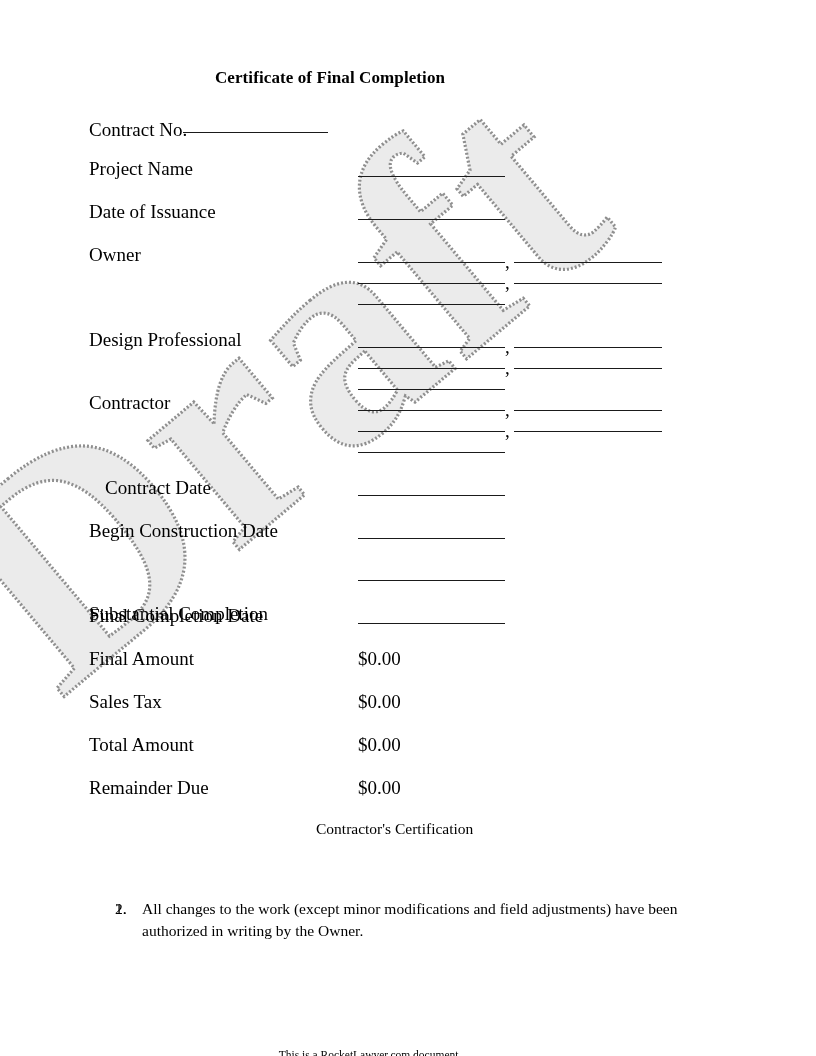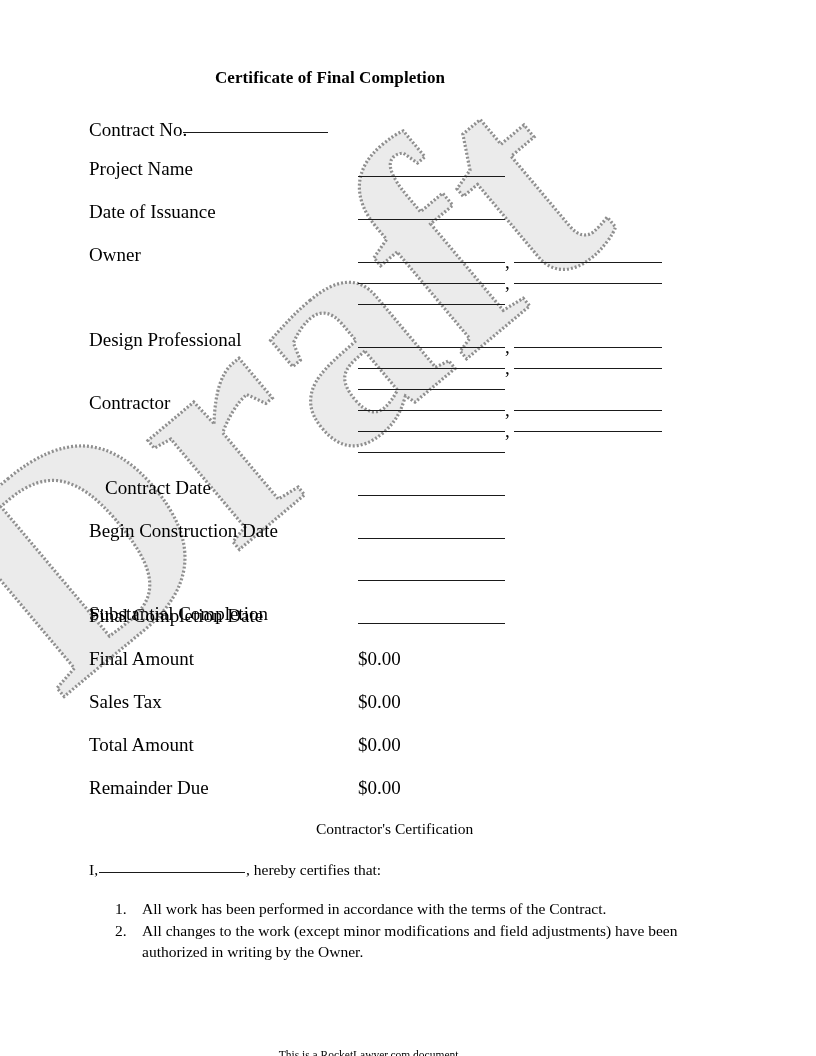--- a/index.html
+++ b/index.html
@@ -206,26 +206,24 @@
     <div class="abs amount" style="top:693px;">$0.00</div>
 
     <div class="abs label" style="top:736px;">Total Amount</div>
     <div class="abs amount" style="top:736px;">$0.00</div>
 
     <div class="abs label" style="top:779px;">Remainder Due</div>
     <div class="abs amount" style="top:779px;">$0.00</div>
 
     <div class="bold-head" style="left:316px; top:820px;">Contractor's Certification</div>
 
-    <div class="cert-line" style="top:861px;"><span>I,</span><span class="inline-rule"></span><span>, hereby certifies that:</span></div>
 
     <ol class="list">
       <li>
         <span class="num">1.</span>
-        <span>All work has been performed in accordance with the terms of the Contract.</span>
       </li>
       <li>
         <span class="num">2.</span>
         <span>All changes to the work (except minor modifications and field adjustments) have been authorized in writing by the Owner.</span>
       </li>
     </ol>
 
     <div class="footer">This is a RocketLawyer.com document.</div>
 
   </div>

